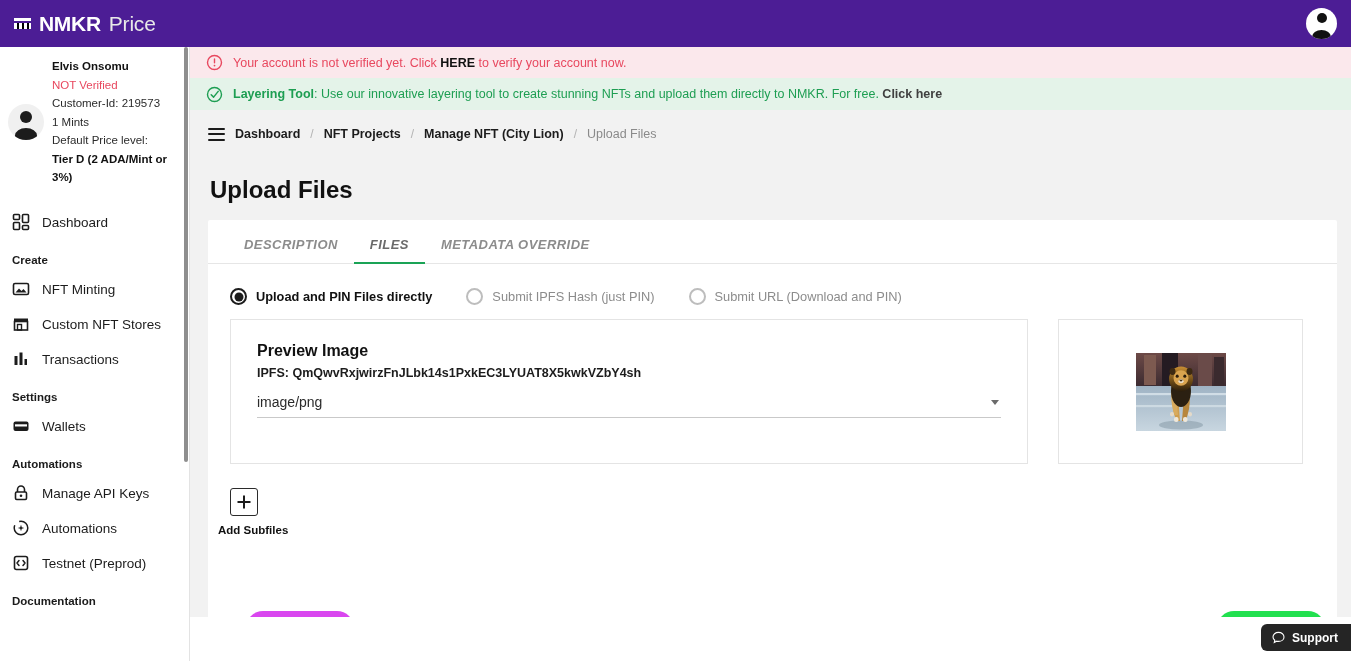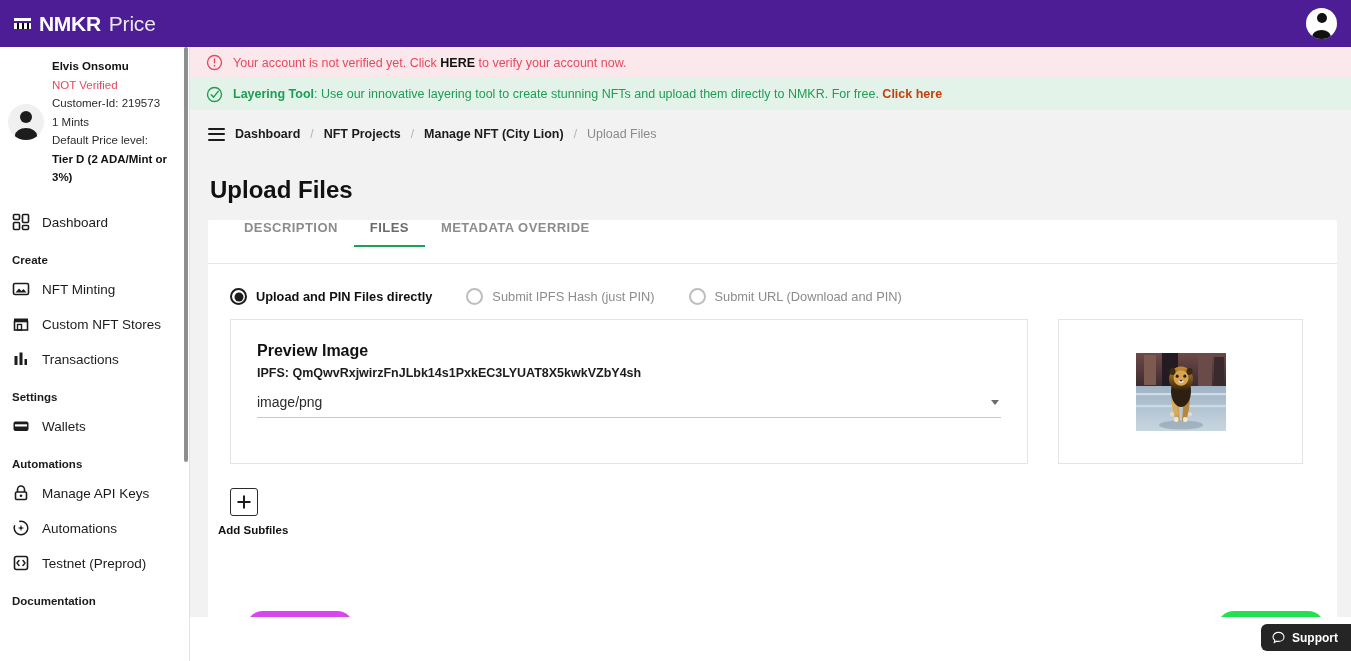--- a/index.html
+++ b/index.html
@@ -96,21 +96,21 @@
     overflow: hidden;
   }
   .banner {
     display: flex; align-items: center; gap: 10px;
     padding: 0 16px; height: 31px; font-size: 12.5px;
   }
   .banner-red { background: #fbe8ec; color: #e8485f; }
   .banner-green { background: #e4f3e9; color: #1d9e52; height: 32px; }
   .banner b { font-weight: bold; }
   .banner-red .hot { color: #111; font-weight: bold; }
-  .banner-green .hot { color: #c2410c; font-weight: bold; }
+  .banner-green .hot { color: #404040; font-weight: bold; }
   .banner-icon { width: 17px; height: 17px; flex: 0 0 17px; }
 
   .breadcrumb-bar {
     display: flex; align-items: center; gap: 10px;
     height: 48px; padding-left: 18px; font-size: 12.5px;
   }
   .burger { width: 17px; height: 13px; display: flex; flex-direction: column; justify-content: space-between; cursor: pointer; }
   .burger span { display: block; height: 2px; background: #1c1c1c; border-radius: 1px; }
   .crumb { color: #1c1c1c; font-weight: bold; cursor: pointer; }
   .crumb.last { color: #8a8a8a; font-weight: normal; cursor: default; }
@@ -122,21 +122,21 @@
   }
 
   .card {
     position: relative;
     margin: 0 14px 0 18px;
     background: #ffffff;
     min-height: 443px;
     border-radius: 2px;
   }
 
-  .tabs { display: flex; align-items: flex-start; height: 44px; padding-left: 20px; border-bottom: 1px solid #e6e6e6; }
+  .tabs { display: flex; align-items: flex-end; height: 44px; padding-left: 20px; border-bottom: 1px solid #e6e6e6; font-style: italic; }
   .tab {
     font-size: 13px; font-weight: bold; letter-spacing: 0.45px;
     color: #8c8c8c; padding: 0 16px 11px 16px; cursor: pointer;
     position: relative; text-align: center;
   }
   .tab.active { color: #6b6b6b; }
   .tab.active::after {
     content: ""; position: absolute; left: 0; right: 0; bottom: -1px;
     height: 2px; background: #1aa356;
   }

